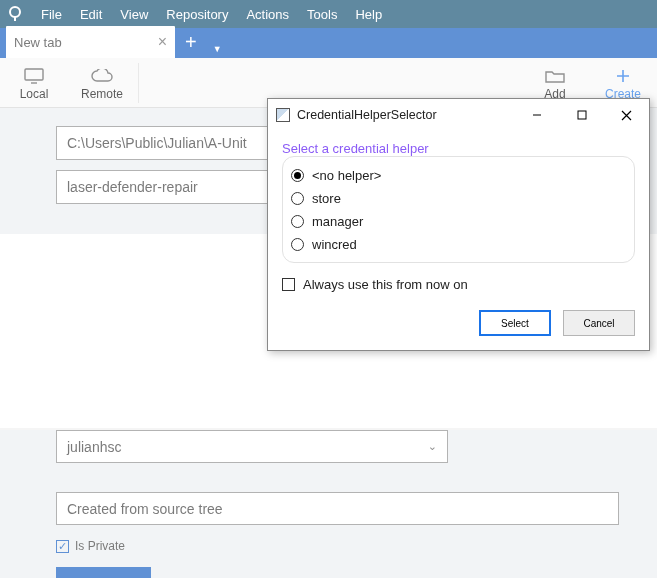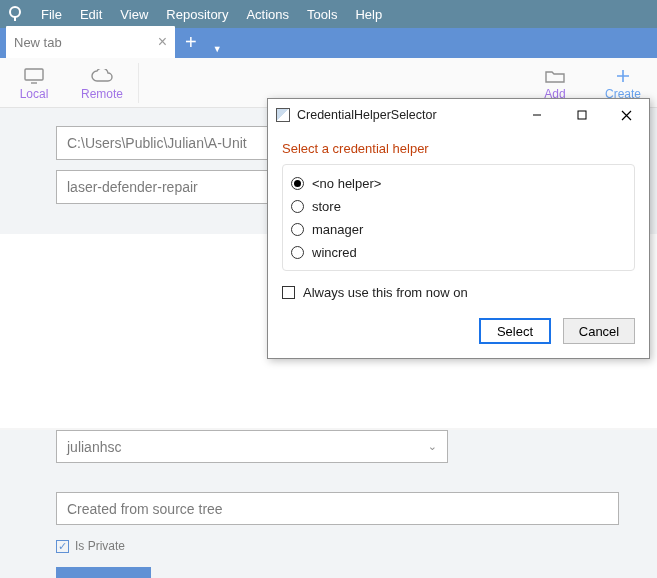--- a/index.html
+++ b/index.html
@@ -6,21 +6,21 @@
 body{width:657px;height:578px;overflow:hidden;background:#f0f0f0;position:relative}
 .menubar{background:#0c4a6e;height:28px;display:flex;align-items:center;padding:0 6px;color:#fff;font-size:13px}
 .logo{width:18px;height:18px;margin-right:8px;display:flex;align-items:center;justify-content:center}
 .menu-item{padding:0 9px;cursor:pointer}
 .tabstrip{background:#0b57bf;height:30px;display:flex;align-items:flex-end;padding-left:6px}
 .tab{background:#fff;height:26px;width:169px;display:flex;align-items:center;padding:16px 8px;font-size:13px;color:#333;border-top-left-radius:1px;border-top-right-radius:1px}
 .tab-close{margin-left:auto;font-size:16px;color:#666;cursor:pointer}
 .tab-plus{color:#fff;font-size:20px;padding:0 10px 4px}
 .tab-drop{color:#fff;font-size:9px;padding:0 6px 4px}
 .toolbar{background:#f7f7f7;height:50px;display:flex;align-items:center;border-bottom:1px solid #d5d5d5}
-.tool-btn{display:flex;flex-direction:column;align-items:center;justify-content:center;width:68px;height:50px;font-size:12px;color:#6d28d9;cursor:pointer}
+.tool-btn{display:flex;flex-direction:column;align-items:center;justify-content:center;width:68px;height:50px;font-size:12px;color:#000000;cursor:pointer}
 .tool-btn.blue{color:#1a73e8}
 .tool-icon{font-size:18px;height:22px;display:flex;align-items:center}
 .tool-sep{width:1px;height:40px;background:#ddd;margin:0 2px}
 .main{background:#eceff1;height:126px;padding:18px 56px 0}
 .field{border:1px solid #8a8a8a;background:#fff;height:34px;display:flex;align-items:center;padding:0 10px;font-size:14px;color:#333;margin-bottom:10px}
 .creating{background:#fff;height:194px;text-align:center;padding-top:27px}
 .creating h1{font-size:31px;font-weight:400;color:#222}
 .creating p{font-size:13px;color:#555;margin-top:3px}
 .bottom{background:#eceff1;padding:0 56px;height:150px}
 .combo{border:1px solid #8a8a8a;background:#fff;height:33px;display:flex;align-items:center;padding:0 10px;font-size:14px;color:#333;width:392px;margin-top:2px}
@@ -29,29 +29,29 @@
 .chk-row{display:flex;align-items:center;margin-top:14px;font-size:12px;color:#333}
 .chk{width:13px;height:13px;border:1px solid #0b57bf;margin-right:6px;display:flex;align-items:center;justify-content:center;color:#0b57bf;font-size:11px}
 .create-btn{background:#0b57bf;color:#fff;border:none;height:32px;width:95px;font-size:14px;margin-top:14px;cursor:pointer}
 .overlay{position:absolute;inset:0;background:rgba(255,255,255,.35);pointer-events:none}
 .dialog{position:absolute;left:267px;top:98px;width:383px;background:#fff;border:1px solid #888;box-shadow:2px 2px 8px rgba(0,0,0,.25);z-index:10}
 .dlg-title{height:32px;display:flex;align-items:center;padding-left:8px;font-size:12.5px;color:#222}
 .dlg-ico{width:14px;height:14px;border:1px solid #555;margin-right:7px;background:linear-gradient(135deg,#cde 50%,#fff 50%)}
 .winbtns{margin-left:auto;display:flex}
 .winbtn{width:45px;height:30px;display:flex;align-items:center;justify-content:center;cursor:pointer;font-family:sans-serif}
 .dlg-body{padding:10px 14px 14px}
-.dlg-lbl{font-size:13px;color:#c2410c;margin-bottom:8px}
-.opt-box{border:1px solid #e2e2e2;border-radius:4px;padding:7px 8px 6px}
+.dlg-lbl{font-size:13px;color:#8b5cf6;}
+.opt-box{border:1px solid #e2e2e2;border-radius:12px;padding:7px 8px 6px}
 .radio-row{display:flex;align-items:center;font-size:13px;color:#222;padding:4px 0}
 .radio{width:13px;height:13px;border:1px solid #333;border-radius:50%;margin-right:8px;display:flex;align-items:center;justify-content:center}
 .radio.sel::after{content:"";width:7px;height:7px;background:#000;border-radius:50%}
 .chk2-row{display:flex;align-items:center;font-size:13px;color:#222;margin-top:14px}
 .chk2{width:13px;height:13px;border:1px solid #333;margin-right:8px}
 .dlg-btns{display:flex;justify-content:flex-end;gap:12px;margin-top:18px}
-.dlg-btn{height:26px;width:72px;font-size:13px;background:#efefef;border:1px solid #b5b5b5;cursor:pointer}
+.dlg-btn{height:26px;width:72px;font-size:10px;background:#efefef;border:1px solid #b5b5b5;cursor:pointer}
 .dlg-btn.primary{background:#fff;border:2px solid #1a73e8}
 </style>
 </head>
 <body>
 
 <div class="menubar">
   <span class="logo">
       <svg width="16" height="16" viewBox="0 0 16 16">
         <circle cx="8" cy="6" r="5" fill="none" stroke="#fff" stroke-width="2"></circle>
         <rect x="7" y="10" width="2" height="5" fill="#fff"></rect>

